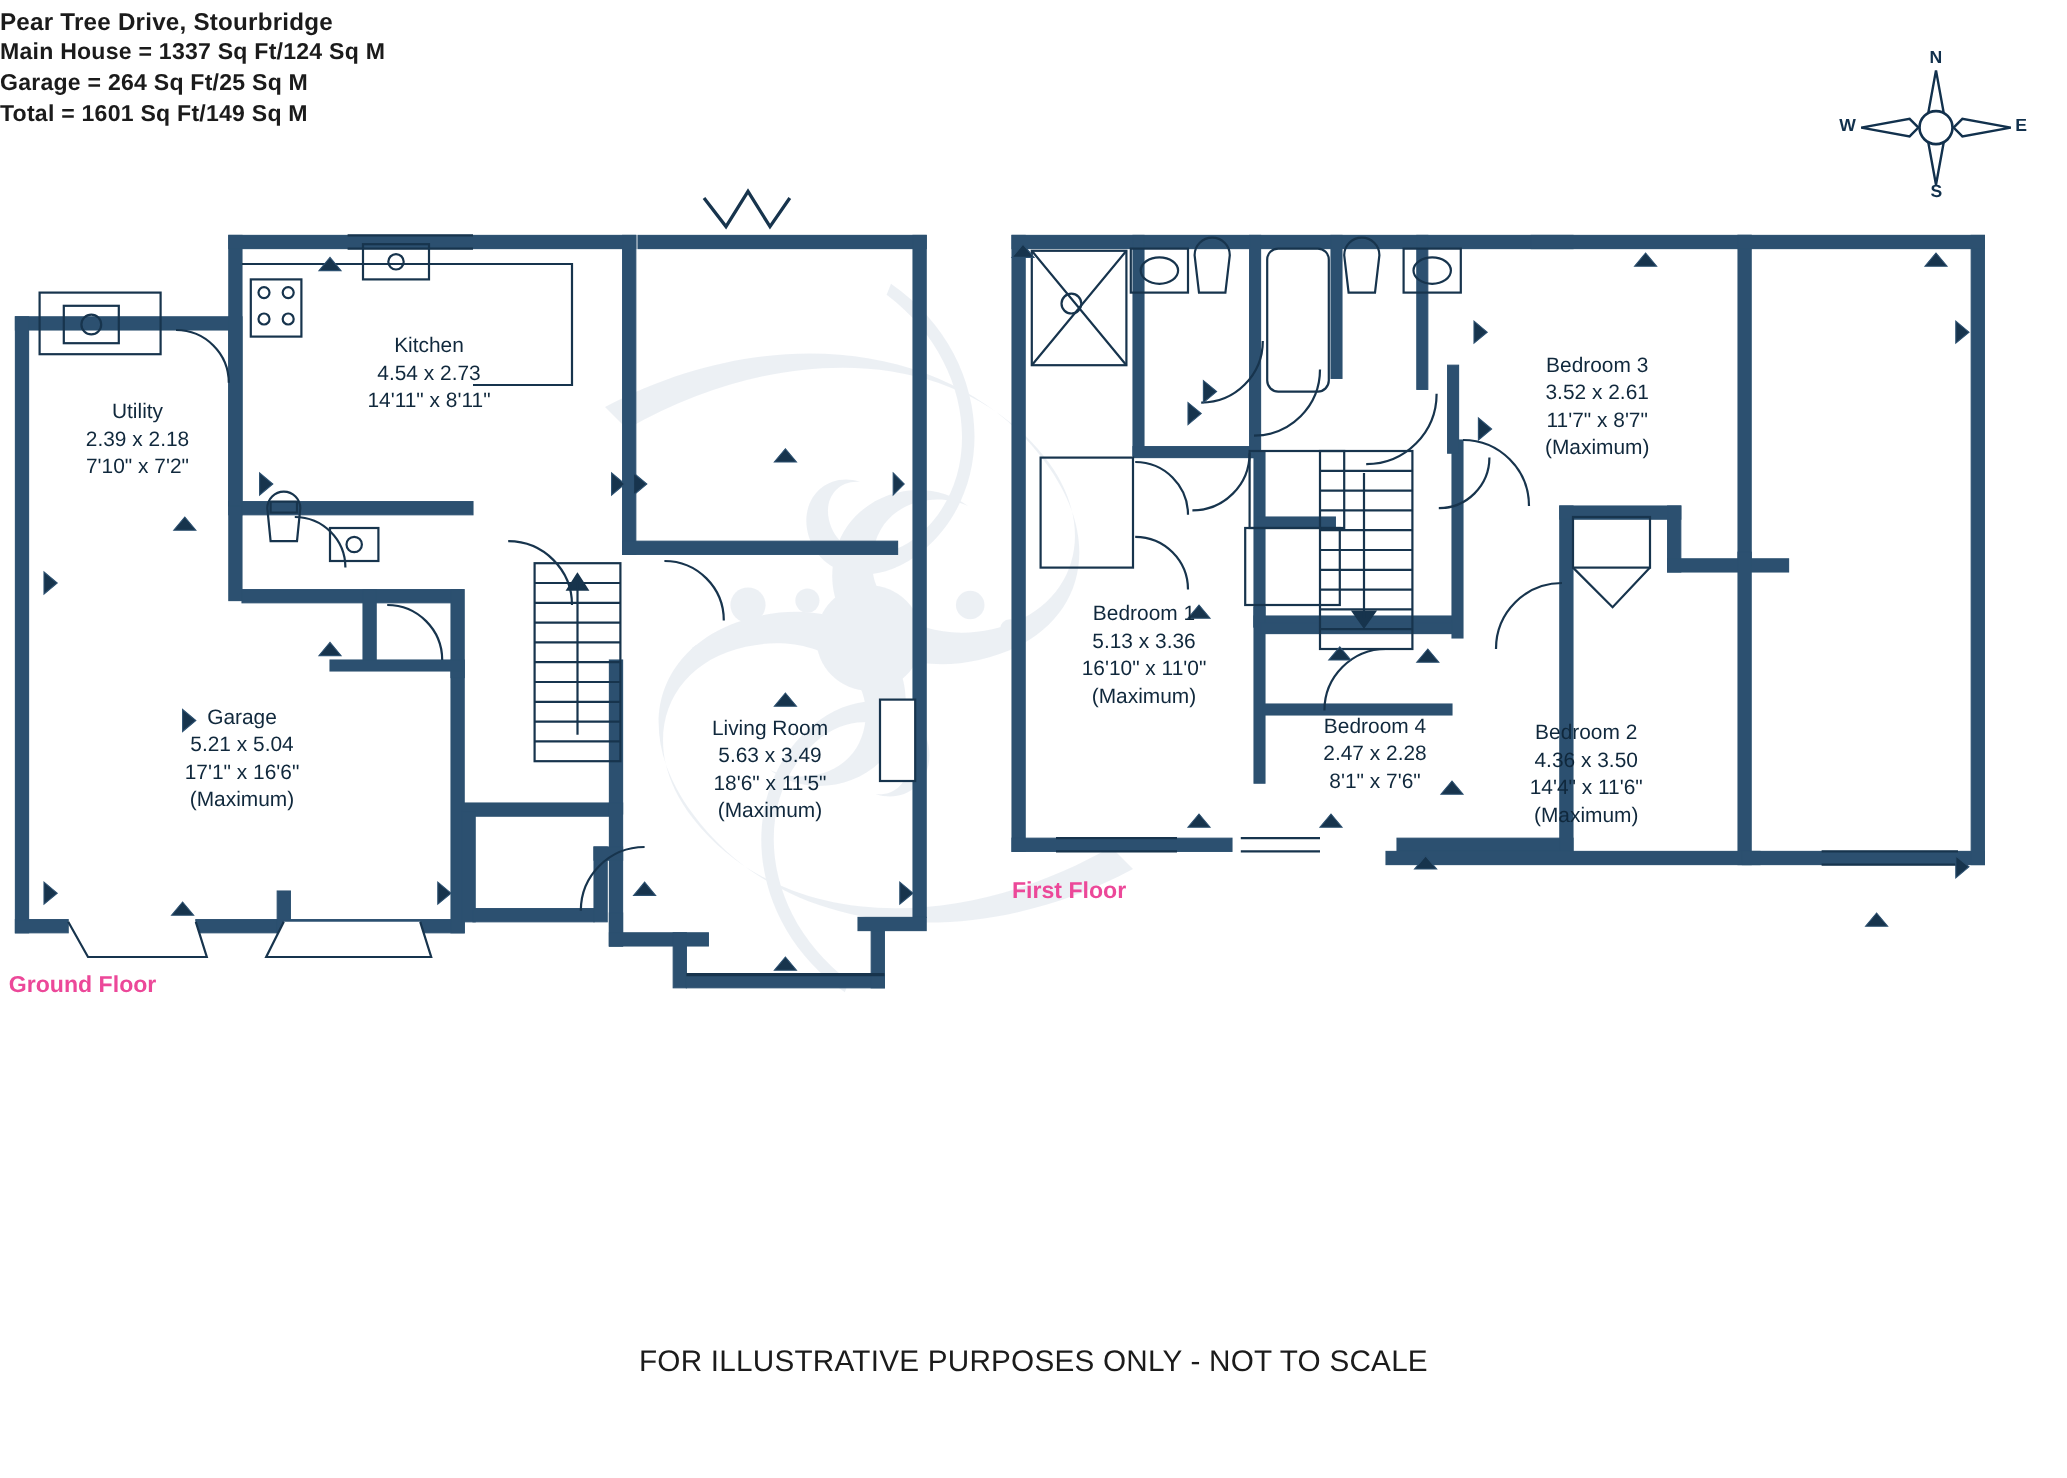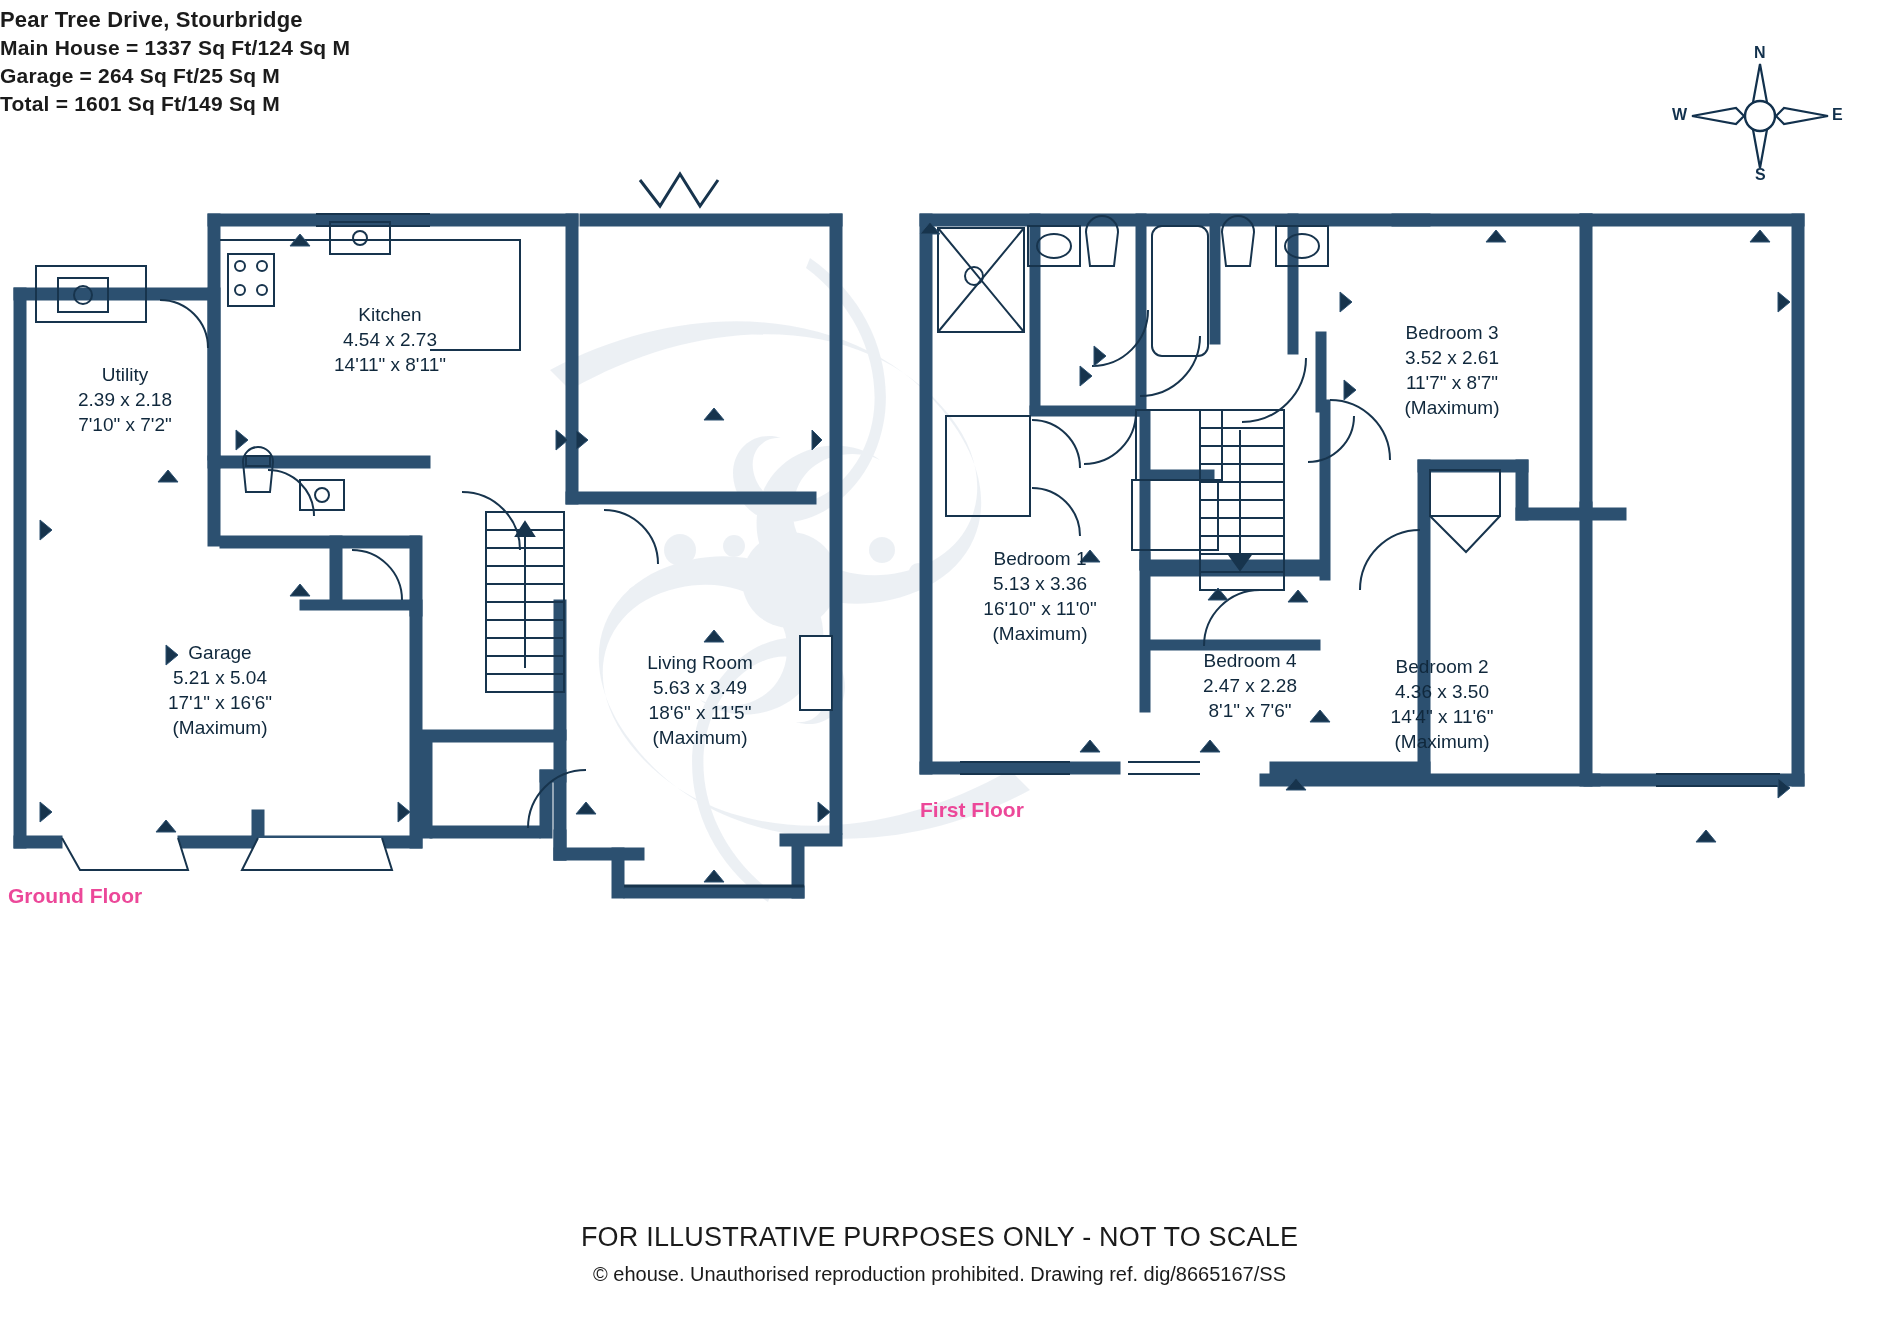--- a/index.html
+++ b/index.html
@@ -351,16 +351,15 @@
   </div>
 
   <div class="room" style="left:1130px;top:648px;width:240px;">
     <div class="nm">Bedroom 4</div>
     <div>2.47 x 2.28</div>
     <div>8'1" x 7'6"</div>
   </div>
 
   <div class="footer">
     <div class="f1">FOR ILLUSTRATIVE PURPOSES ONLY - NOT TO SCALE</div>
-    <div class="f3">© ehouse. Unauthorised reproduction prohibited. Drawing ref. dig/8665167/SS</div>
   </div>
 
 </div>
 
 </body></html>

